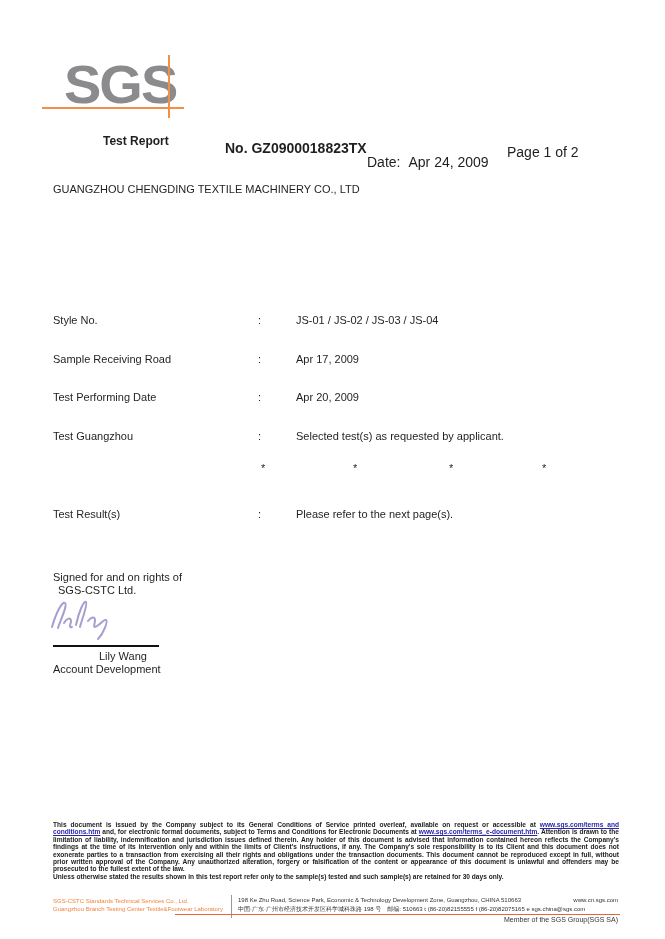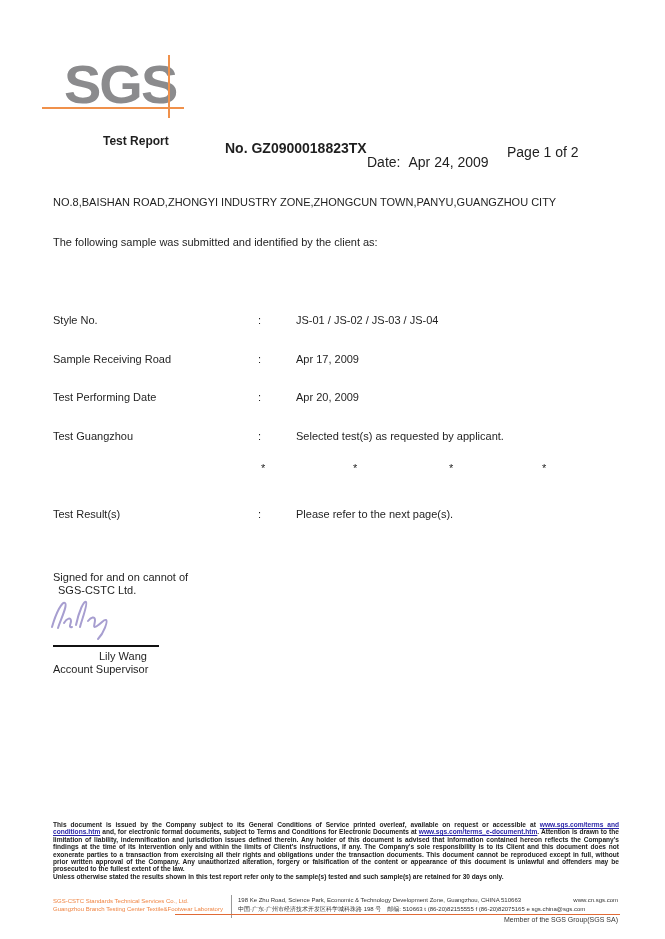--- a/index.html
+++ b/index.html
@@ -73,23 +73,22 @@
 
   <div class="logo-text">SGS</div>
   <div class="logo-vline"></div>
   <div class="logo-hline"></div>
 
   <div class="hdr hdr-title">Test Report</div>
   <div class="hdr hdr-no">No. GZ0900018823TX</div>
   <div class="hdr hdr-date"><span>Date:</span><span class="gap"></span><span>Apr 24, 2009</span></div>
   <div class="hdr hdr-page">Page 1 of 2</div>
 
-  <div class="txt" style="top:196px;">NO.8,BAISHAN ROAD,ZHONGYI INDUSTRY ZONE,ZHONGCUN TOWN,PANYU,GUANGZHOU CITY</div>
+  <div class="txt" style="top:183px;">GUANGZHOU CHENGDING TEXTILE MACHINERY CO., LTD</div>
 
-  <div class="txt" style="top:236px;">The following sample was submitted and identified by the client as:</div>
 
   <div class="row" style="top:314px;">
     <span class="lbl">Style No.</span>
     <span class="col">:</span>
     <span class="val">JS-01 / JS-02 / JS-03 / JS-04</span>
   </div>
   <div class="row" style="top:353px;">
     <span class="lbl">Sample Receiving Road</span>
     <span class="col">:</span>
     <span class="val">Apr 17, 2009</span>
@@ -111,34 +110,34 @@
     <span style="left:449px;">*</span>
     <span style="left:542px;">*</span>
   </div>
 
   <div class="row" style="top:508px;">
     <span class="lbl">Test Result(s)</span>
     <span class="col">:</span>
     <span class="val">Please refer to the next page(s).</span>
   </div>
 
-  <div class="txt" style="top:571px;">Signed for and on cannot of</div>
+  <div class="txt" style="top:571px;">Signed for and on rights of</div>
   <div class="txt" style="top:584px; left:58px;">SGS-CSTC Ltd.</div>
 
   <svg class="sig-svg" width="80" height="50" viewBox="0 0 80 50">
     <g fill="none" stroke="#a79ed0" stroke-width="2" stroke-linecap="round">
       <path d="M4,34 C8,20 14,8 17,10 C20,12 12,28 10,35"></path>
       <path d="M16,30 C19,25 23,24 23,28 C23,31 20,35 24,34"></path>
       <path d="M28,32 C31,18 36,7 38,9 C40,11 34,26 32,34"></path>
       <path d="M40,28 C43,24 47,23 47,27 C47,31 44,36 49,33 C54,30 56,26 58,27 C60,28 56,40 50,46"></path>
     </g>
   </svg>
   <div class="sig-line"></div>
   <div class="txt" style="top:650px;padding-left:46px;">Lily Wang</div>
-  <div class="txt" style="top:663px;">Account Supervisor</div>
+  <div class="txt" style="top:663px;">Account Development</div>
 
   <div class="legal">
     <div><span>This document is issued by the Company subject to its General Conditions of  Service printed overleaf, available on request or accessible at </span><span class="link">www.sgs.com/terms and conditions.htm</span><span> and, for electronic format documents, subject to Terms and Conditions for Electronic Documents at </span><span class="link">www.sgs.com/terms_e-document.htm</span><span>. Attention is drawn to the limitation of liability, indemnification and jurisdiction issues defined therein. Any holder of this document is advised that information contained hereon reflects the Company's findings at the time of its intervention only and within the limits of Client's instructions, if any. The Company's sole responsibility is to its Client and this document does not exonerate parties to a transaction from exercising all their rights and obligations under the transaction documents. This document cannot be reproduced except in full, without prior written approval of the Company. Any unauthorized alteration, forgery or falsification of the content or appearance of this document is unlawful and offenders may be prosecuted to the fullest extent of the law.</span></div>
     <div class="legal-line2">Unless otherwise stated the results shown in this test report refer only to the sample(s) tested and such sample(s) are retained for 30 days only.</div>
   </div>
 
   <div class="footer">
     <div class="f-left">
       <div>SGS-CSTC Standards Technical Services Co., Ltd.</div>
       <div>Guangzhou Branch Testing Center Textile&amp;Footwear Laboratory</div>

